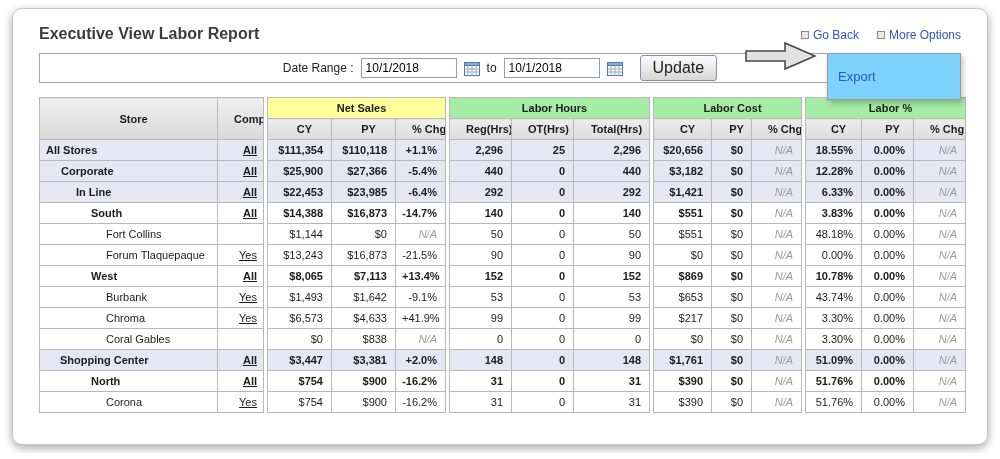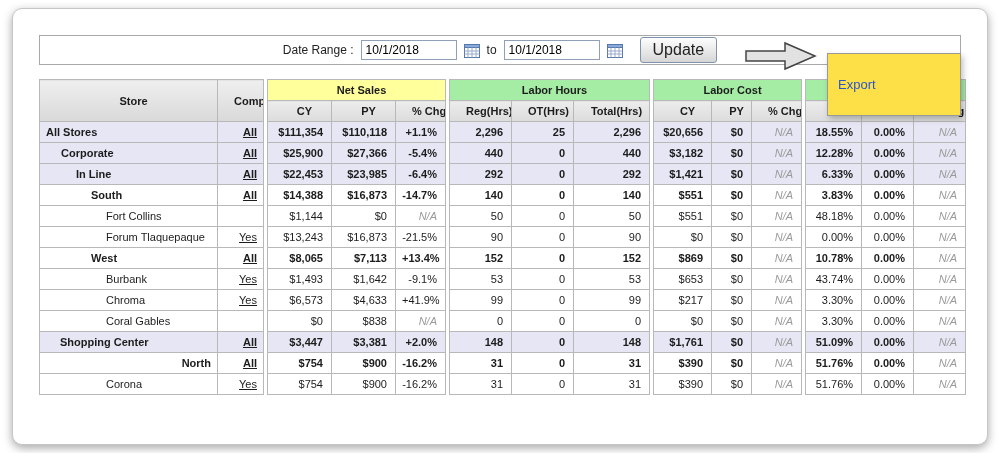--- a/index.html
+++ b/index.html
@@ -24,21 +24,21 @@
   .date-input { width:86px; font-size:12px; font-family:"Liberation Sans",sans-serif; border:1px solid #8fa0b8; padding:2px 4px; }
   .cal-icon { cursor:pointer; display:inline-flex; }
   .update-btn {
     margin-left:10px; font-size:16px; font-family:"Liberation Sans",sans-serif;
     padding:3px 12px; border:1px solid #7f93ad; border-radius:3px;
     background:linear-gradient(#fdfdfd,#d6d6d6); cursor:pointer; color:#222;
   }
 
   .menu-panel {
     position:absolute; top:44px; right:26px; width:132px; z-index:5;
-    background:#fde047; border:1px solid #999; box-shadow:2px 3px 6px rgba(0,0,0,.25); padding:20px 0;margin-left:32px;
+    background:#7dd3fc; border:1px solid #999; box-shadow:2px 3px 6px rgba(0,0,0,.25); padding:12px 0;margin-left:32px;
   }
   .menu-item { display:block; padding:3px 10px; font-size:13px; color:var(--link,#2b55c8); cursor:pointer; text-decoration:none; }
 
   .annot-arrow { position:absolute; top:32px; right:170px; z-index:6; }
 
   table.report { border-collapse:collapse; width:100%; margin-top:14px; font-size:11px; table-layout:fixed; }
   .report th, .report td { border:1px solid #b8b8b8; padding:4px 6px; color:#1c1c1c; overflow:hidden; white-space:nowrap; }
   .report th { text-align:center; font-weight:bold;padding-left:16px; }
   .hmain { background:linear-gradient(#efefef, var(--header-gray,#d9d9d9));margin-top:20px; }
   .hsub  { background:linear-gradient(#ececec,#dcdcdc); }
@@ -52,20 +52,33 @@
   tr.shaded td { background:var(--shaded-row,#e6e6f5); }
   .pos { color:var(--positive,#0a8a0a); }
   .neg { color:var(--negative,#c23b2e); }
   .na  { color:var(--na,#9a9a9a) !important; font-style:italic; font-weight:normal !important; }
 </style>
 </head>
 <body>
 
 <div class="card">
 
+  <div class="header-row">
+    <div class="page-title">Executive View Labor Report</div>
+    <div class="nav-links">
+      <a class="nav-link">
+          <span class="sq"></span>
+          <span>Go Back</span>
+        </a>
+      <a class="nav-link">
+          <span class="sq"></span>
+          <span>More Options</span>
+        </a>
+    </div>
+  </div>
 
   <div class="toolbar">
     <span>Date Range :</span>
     <input class="date-input" type="text" value="10/1/2018" style="">
     <span class="cal-icon">
       <svg width="16" height="15" viewBox="0 0 16 15">
         <rect x="0.5" y="1.5" width="15" height="13" fill="#ffffff" stroke="#5577aa"></rect>
         <rect x="0.5" y="1.5" width="15" height="3" fill="#88aadd" stroke="#5577aa"></rect>
         <path d="M4 4.5v10 M8 4.5v10 M12 4.5v10 M0.5 8h15 M0.5 11h15" stroke="#99aacc" fill="none"></path>
       </svg>
@@ -356,21 +369,21 @@
           <td class="gap"></td>
           <td class="num">$1,761</td>
           <td class="num">$0</td>
           <td class="num na">N/A</td>
           <td class="gap"></td>
           <td class="num">51.09%</td>
           <td class="num">0.00%</td>
           <td class="num na">N/A</td>
         </tr>
         <tr class="bold">
-          <td class="store" style="padding-left: 51px; text-align: right;">North</td>
+          <td class="store" style="padding-left: 51px;">North</td>
           <td class="comp">All</td>
           <td class="gap"></td>
           <td class="num">$754</td>
           <td class="num">$900</td>
           <td class="num neg">-16.2%</td>
           <td class="gap"></td>
           <td class="num">31</td>
           <td class="num">0</td>
           <td class="num">31</td>
           <td class="gap"></td>

